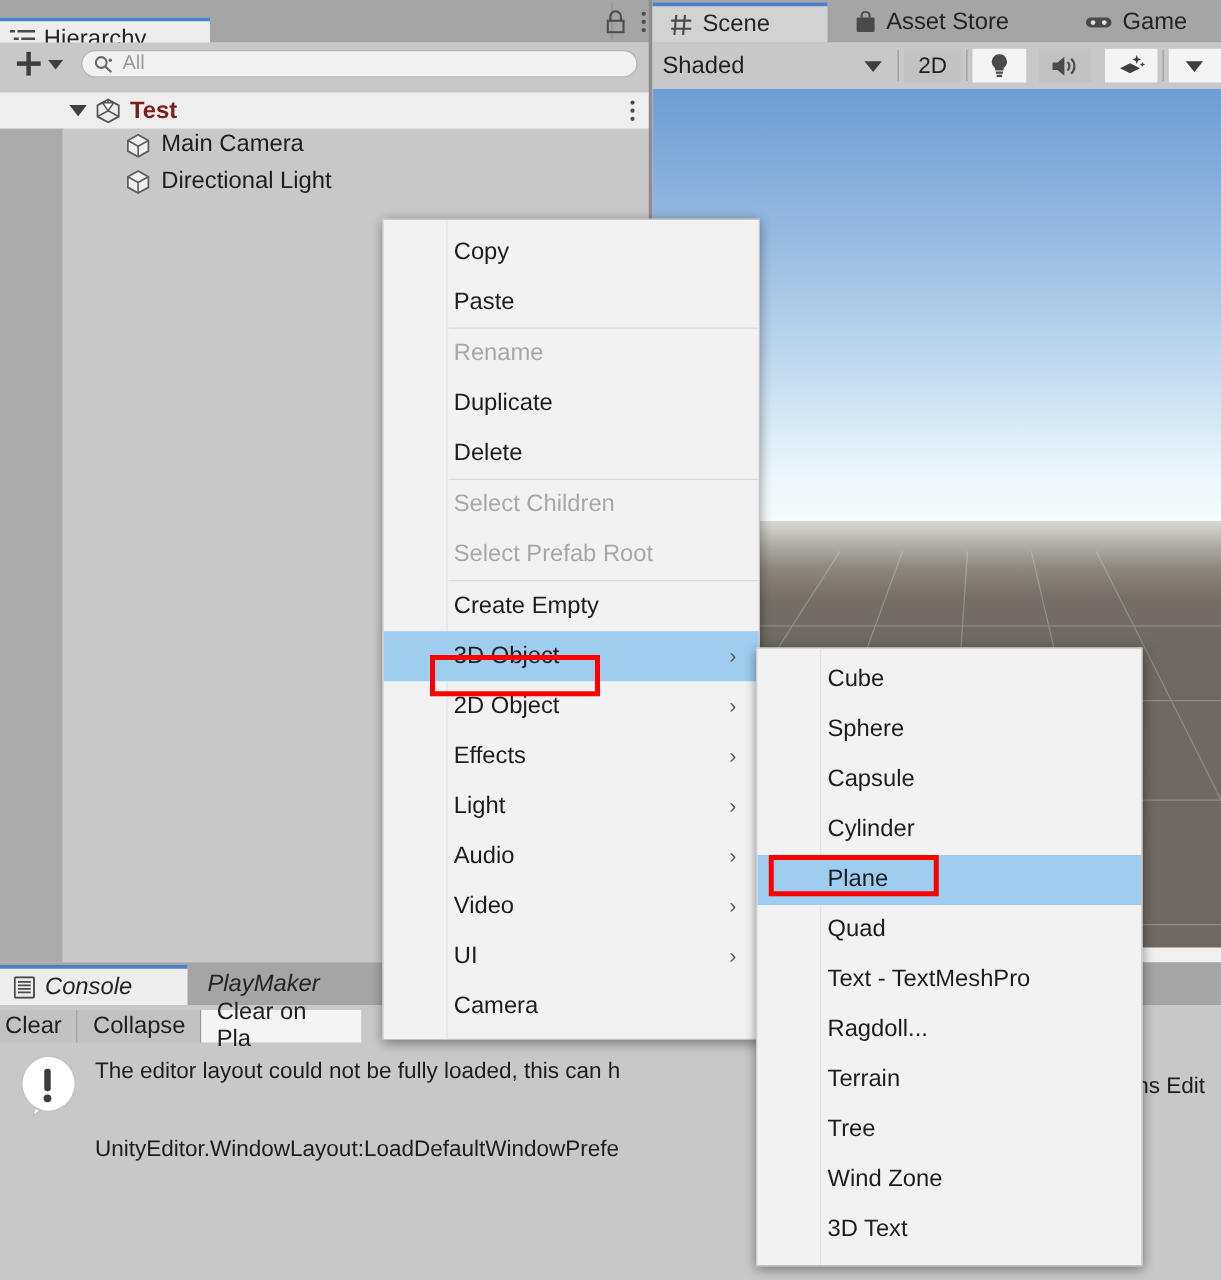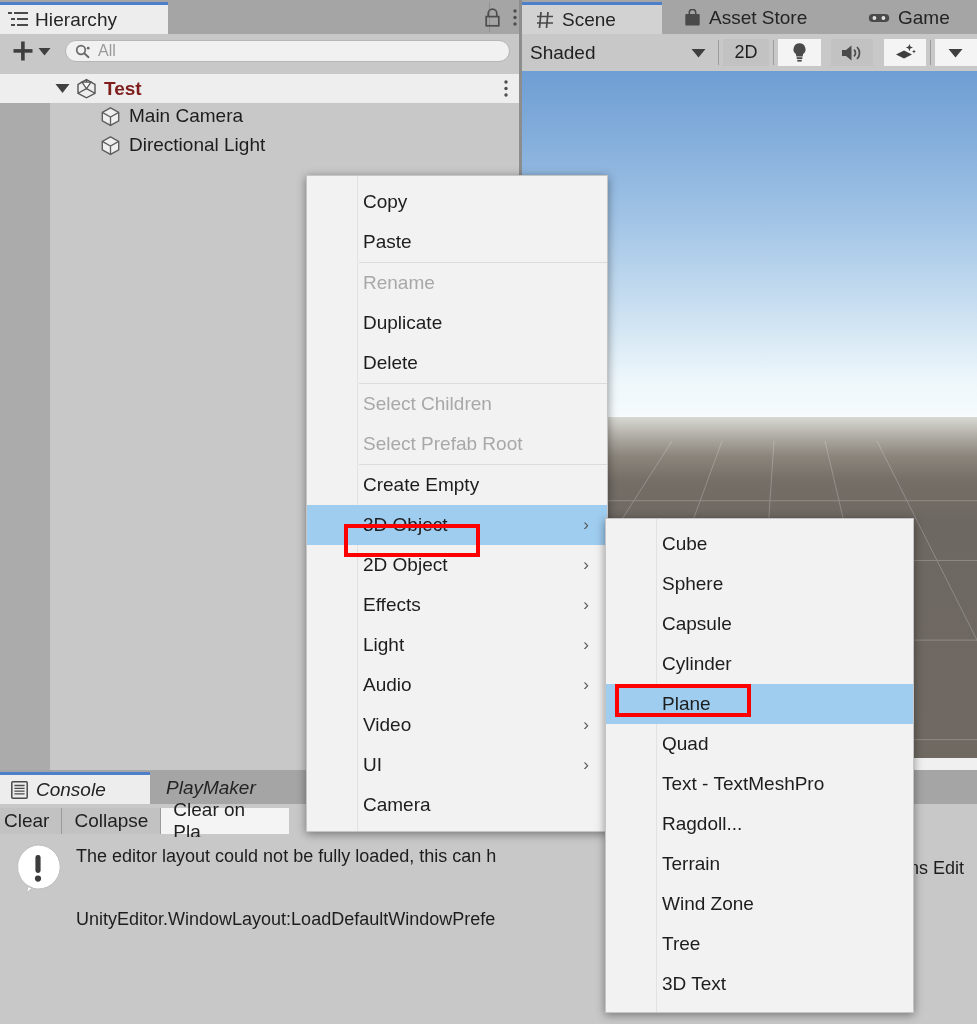--- a/index.html
+++ b/index.html
@@ -8,21 +8,21 @@
     font-family: "Liberation Sans", sans-serif;
     background: #c8c8c8;
     overflow: hidden;
   }
   #root { position: relative; width: 977px; height: 1024px; }
 
   
   .hier-panel { position: absolute; left: 0; top: 0; width: 522px; height: 770px; background: #c8c8c8; }
   .hier-tabbar { position: absolute; left: 0; top: 0; width: 522px; height: 34px; background: #a5a5a5; }
   .hier-tab {
-    position: absolute; left: 0; top: 2px; width: 168px; height: 32px;
+    position: absolute; left: 0; top: 14px; width: 168px; height: 32px;
     background: #ededed; border-top: 3px solid #4d80c8;
     display: flex; align-items: center; padding-left: 8px; gap: 7px;
   }
   .hier-tab-label { font-size: 19px; color: #252525; letter-spacing: .1px; }
   .tabbar-right { position: absolute; right: 4px; top: 0; height: 34px; display: flex; align-items: center; gap: 12px; }
   .hier-divider { position: absolute; right: 32px; top: 2px; width: 1px; height: 30px; background: #909090; }
 
   .hier-toolbar { position: absolute; left: 0; top: 34px; width: 522px; height: 34px; background: #c8c8c8;
     display: flex; align-items: center; padding: 0 8px; gap: 4px; }
   .plus-btn { display: flex; align-items: center; gap: 4px; padding: 0 4px; }
@@ -484,24 +484,24 @@
     <div class="sub-item">
       <span class="lbl">Text - TextMeshPro</span>
     </div>
     <div class="sub-item">
       <span class="lbl">Ragdoll...</span>
     </div>
     <div class="sub-item">
       <span class="lbl">Terrain</span>
     </div>
     <div class="sub-item">
+      <span class="lbl">Tree</span>
+    </div>
+    <div class="sub-item">
       <span class="lbl">Wind Zone</span>
-    </div>
-    <div class="sub-item">
-      <span class="lbl">Tree</span>
     </div>
     <div class="sub-item">
       <span class="lbl">3D Text</span>
     </div>
     <div class="sub-bot-pad"></div>
   </div>
 
   <div class="redbox" style="left:344px; top:524px; width:136px; height:33px;"></div>
   <div class="redbox" style="left:615px; top:684px; width:136px; height:33px;"></div>
 

